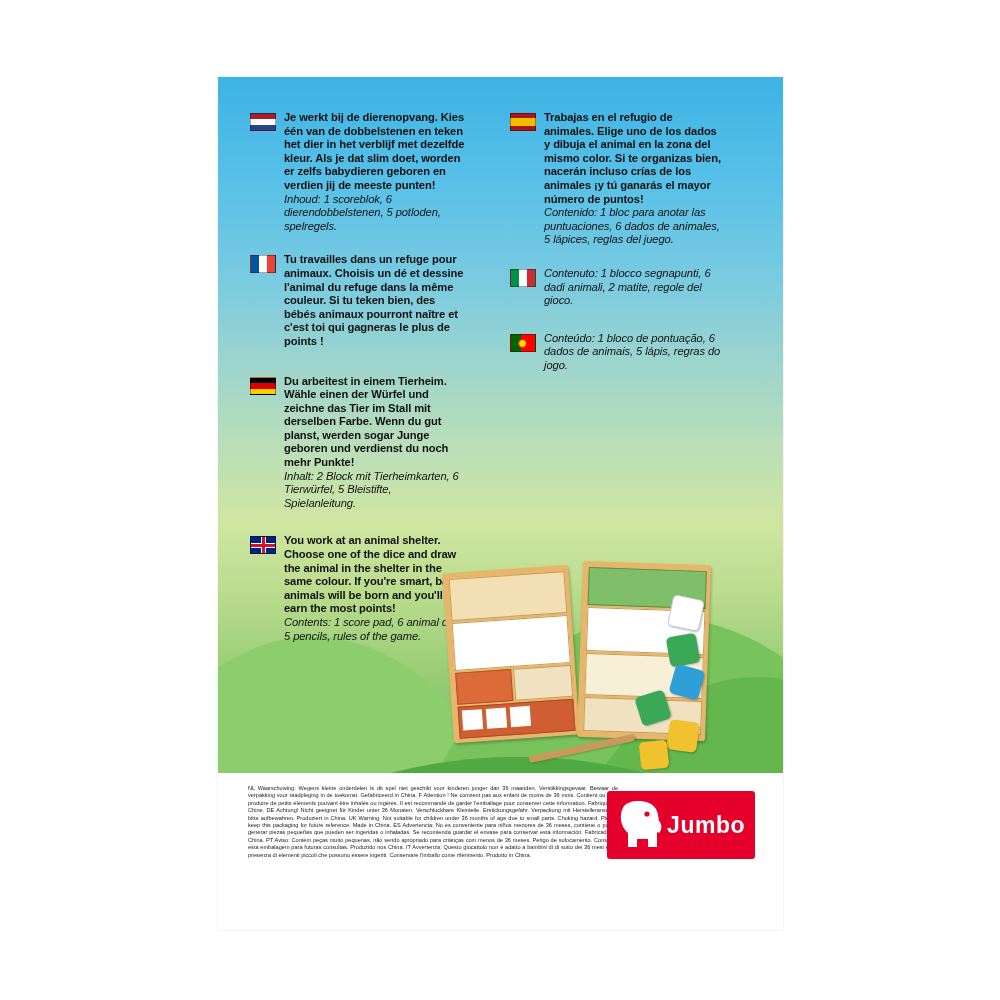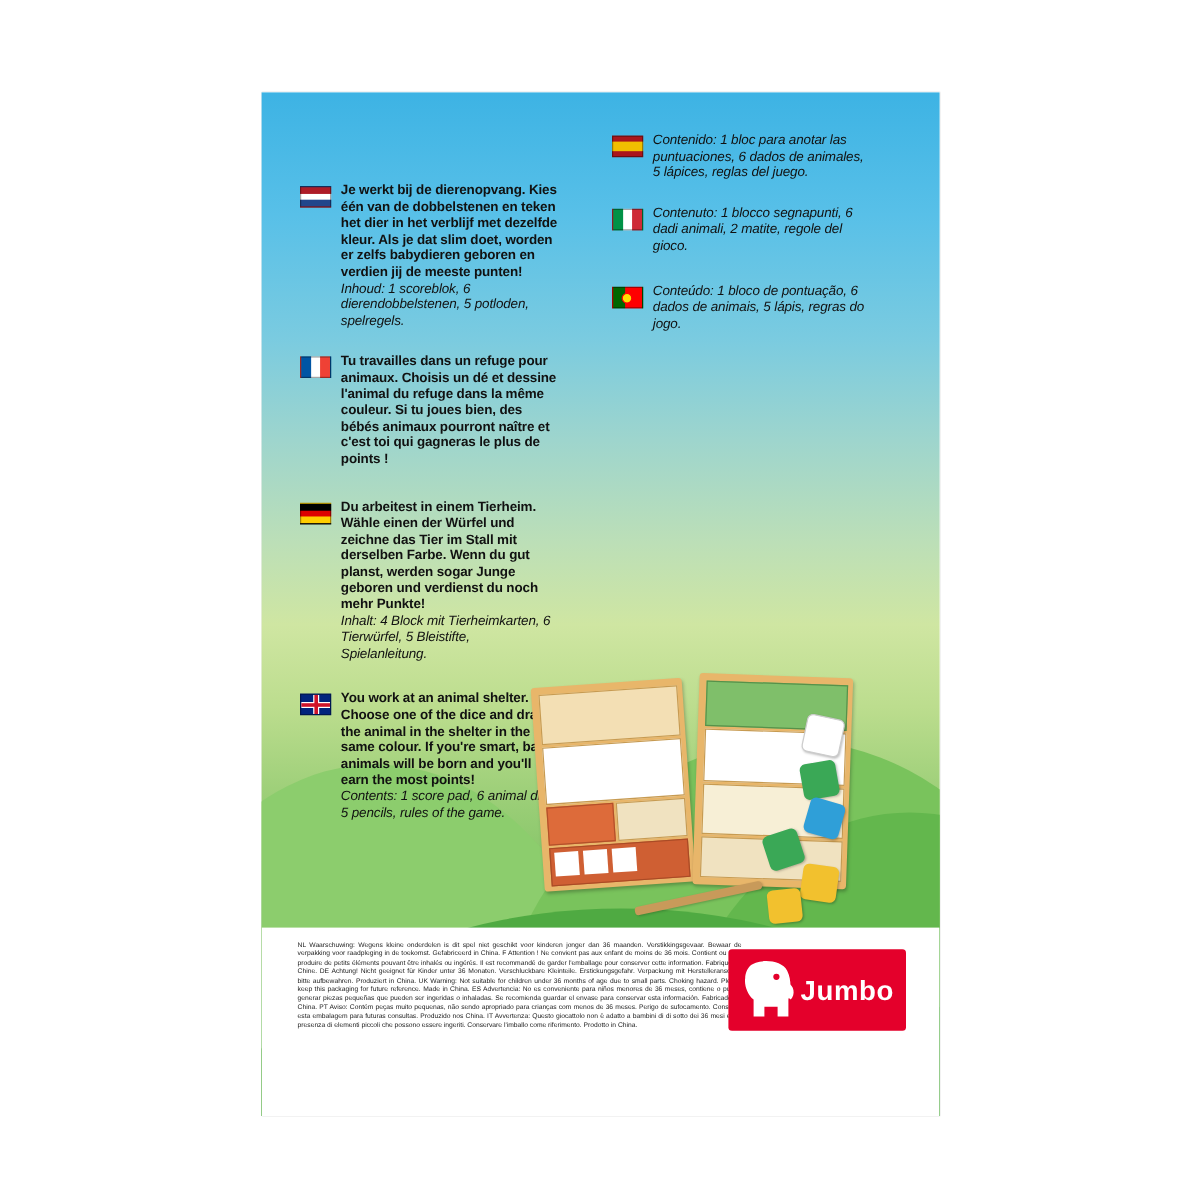--- a/index.html
+++ b/index.html
@@ -38,21 +38,21 @@
     position: absolute;
     border-radius: 50% 50% 0 0 / 100% 100% 0 0;
   }
   .hill-a { left: -120px; top: 560px; width: 430px; height: 300px; background: #8ccd6d; }
   .hill-b { left: 180px; top: 540px; width: 520px; height: 330px; background: #79c35c; }
   .hill-c { left: 330px; top: 600px; width: 420px; height: 280px; background: #63b74d; }
   .hill-d { left: -40px; top: 680px; width: 680px; height: 220px; background: #4faa42; }
 
   
   .col { position: absolute; width: 215px; }
-  .col-left  { left: 32px; margin-top: 42px; }
+  .col-left  { left: 32px; }
   .col-right { left: 292px; }
 
   .blk { position: relative; margin-bottom: 14px; }
   .blk .flag {
     position: absolute;
     left: 0; top: 2px;
     width: 26px; height: 18px;
     border: 0.5px solid rgba(0,0,0,0.35);
     box-sizing: border-box;
     overflow: hidden;
@@ -189,29 +189,29 @@
       <span class="flag f-nl"></span>
       <div class="txt">
         <span>Je werkt bij de dierenopvang. Kies één van de dobbelstenen en teken het dier in het verblijf met dezelfde kleur. Als je dat slim doet, worden er zelfs babydieren geboren en verdien jij de meeste punten!</span>
         <span class="contents">Inhoud: 1 scoreblok, 6 dierendobbelstenen, 5 potloden, spelregels.</span>
       </div>
     </div>
 
     <div class="blk" style="margin-top:20px;">
       <span class="flag f-fr"></span>
       <div class="txt">
-        <span>Tu travailles dans un refuge pour animaux. Choisis un dé et dessine l'animal du refuge dans la même couleur. Si tu joues bien, des bébés animaux pourront naître et c'est toi qui gagneras le plus de points !</span>
+        <span>Tu travailles dans un refuge pour animaux. Choisis un dé et dessine l'animal du refuge dans la même couleur. Si tu teken bien, des bébés animaux pourront naître et c'est toi qui gagneras le plus de points !</span>
       </div>
     </div>
 
     <div class="blk" style="margin-top:26px;">
       <span class="flag f-de"></span>
       <div class="txt">
         <span>Du arbeitest in einem Tierheim. Wähle einen der Würfel und zeichne das Tier im Stall mit derselben Farbe. Wenn du gut planst, werden sogar Junge geboren und verdienst du noch mehr Punkte!</span>
-        <span class="contents">Inhalt: 4 Block mit Tierheimkarten, 6 Tierwürfel, 5 Bleistifte, Spielanleitung.</span>
+        <span class="contents">Inhalt: 2 Block mit Tierheimkarten, 6 Tierwürfel, 5 Bleistifte, Spielanleitung.</span>
       </div>
     </div>
 
     <div class="blk" style="margin-top:24px;">
       <span class="flag f-gb">
           <i></i>
           <u></u>
         </span>
       <div class="txt">
         <span>You work at an animal shelter. Choose one of the dice and draw the animal in the shelter in the same colour. If you're smart, baby animals will be born and you'll earn the most points!</span>
@@ -219,20 +219,21 @@
       </div>
     </div>
 
   </div>
 
   <div class="col col-right" style="top:34px;">
 
     <div class="blk">
       <span class="flag f-es"></span>
       <div class="txt">
+        <span>Trabajas en el refugio de animales. Elige uno de los dados y dibuja el animal en la zona del mismo color. Si te organizas bien, nacerán incluso crías de los animales ¡y tú ganarás el mayor número de puntos!</span>
         <span class="contents">Contenido: 1 bloc para anotar las puntuaciones, 6 dados de animales, 5 lápices, reglas del juego.</span>
       </div>
     </div>
 
     <div class="blk" style="margin-top:20px;">
       <span class="flag f-it"></span>
       <div class="txt">
         <span class="contents">Contenuto: 1 blocco segnapunti, 6 dadi animali, 2 matite, regole del gioco.</span>
       </div>
     </div>

